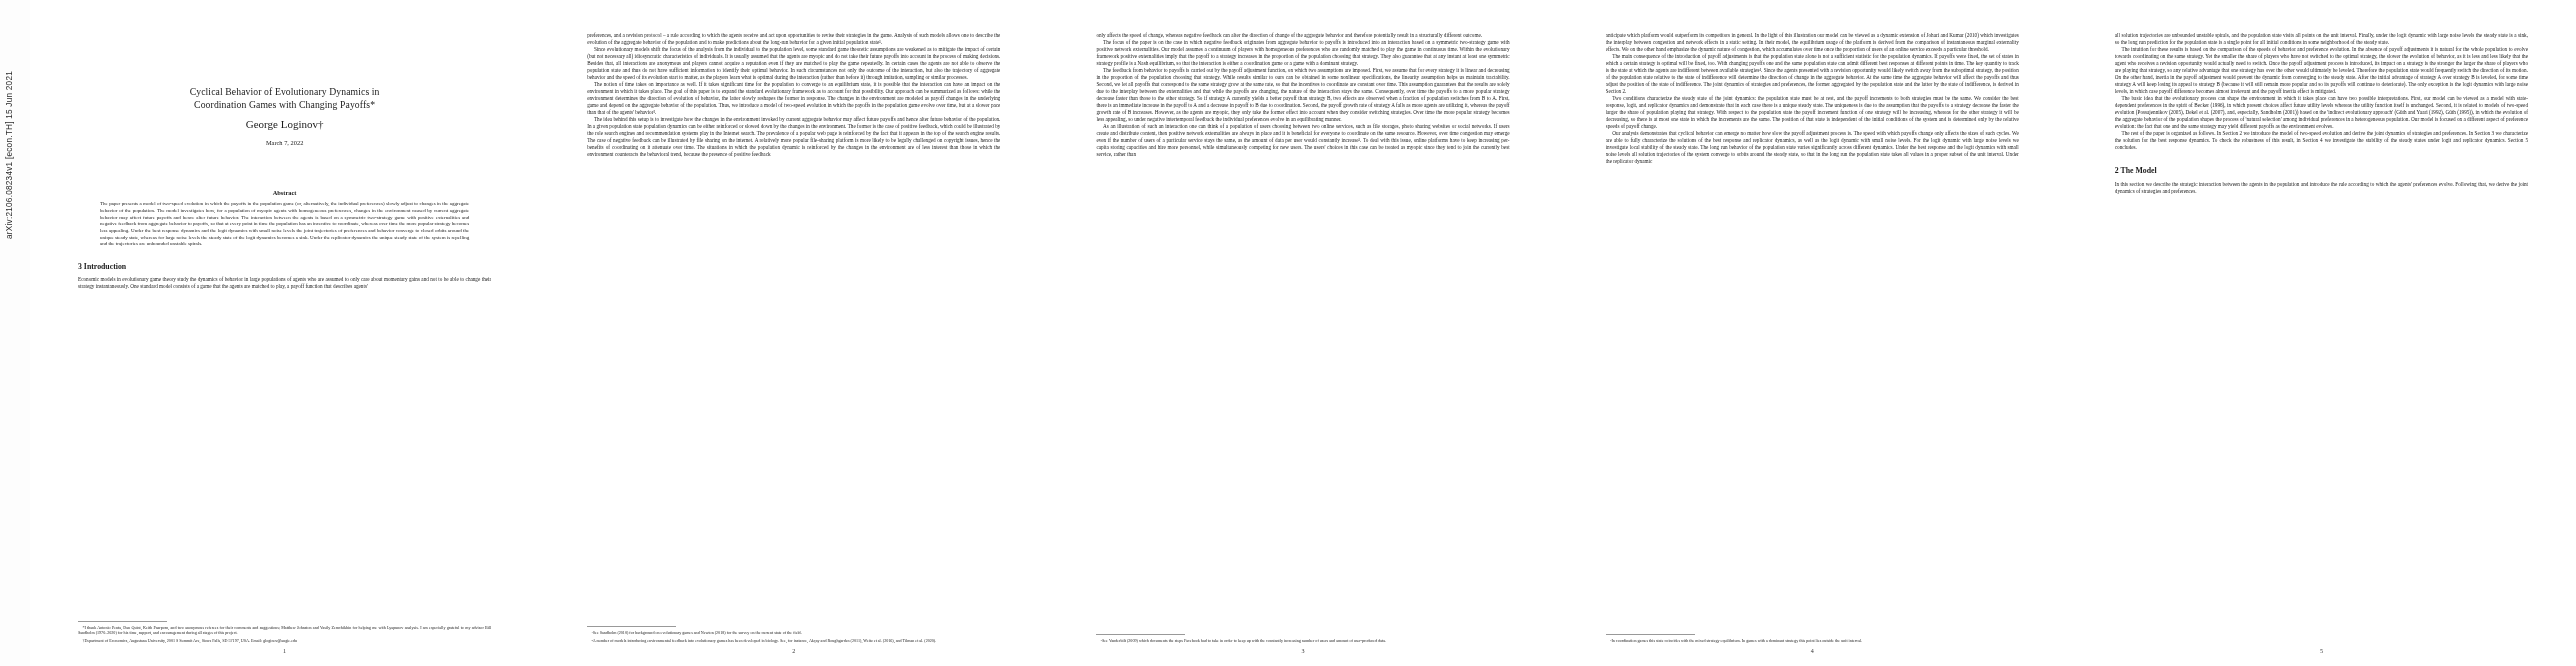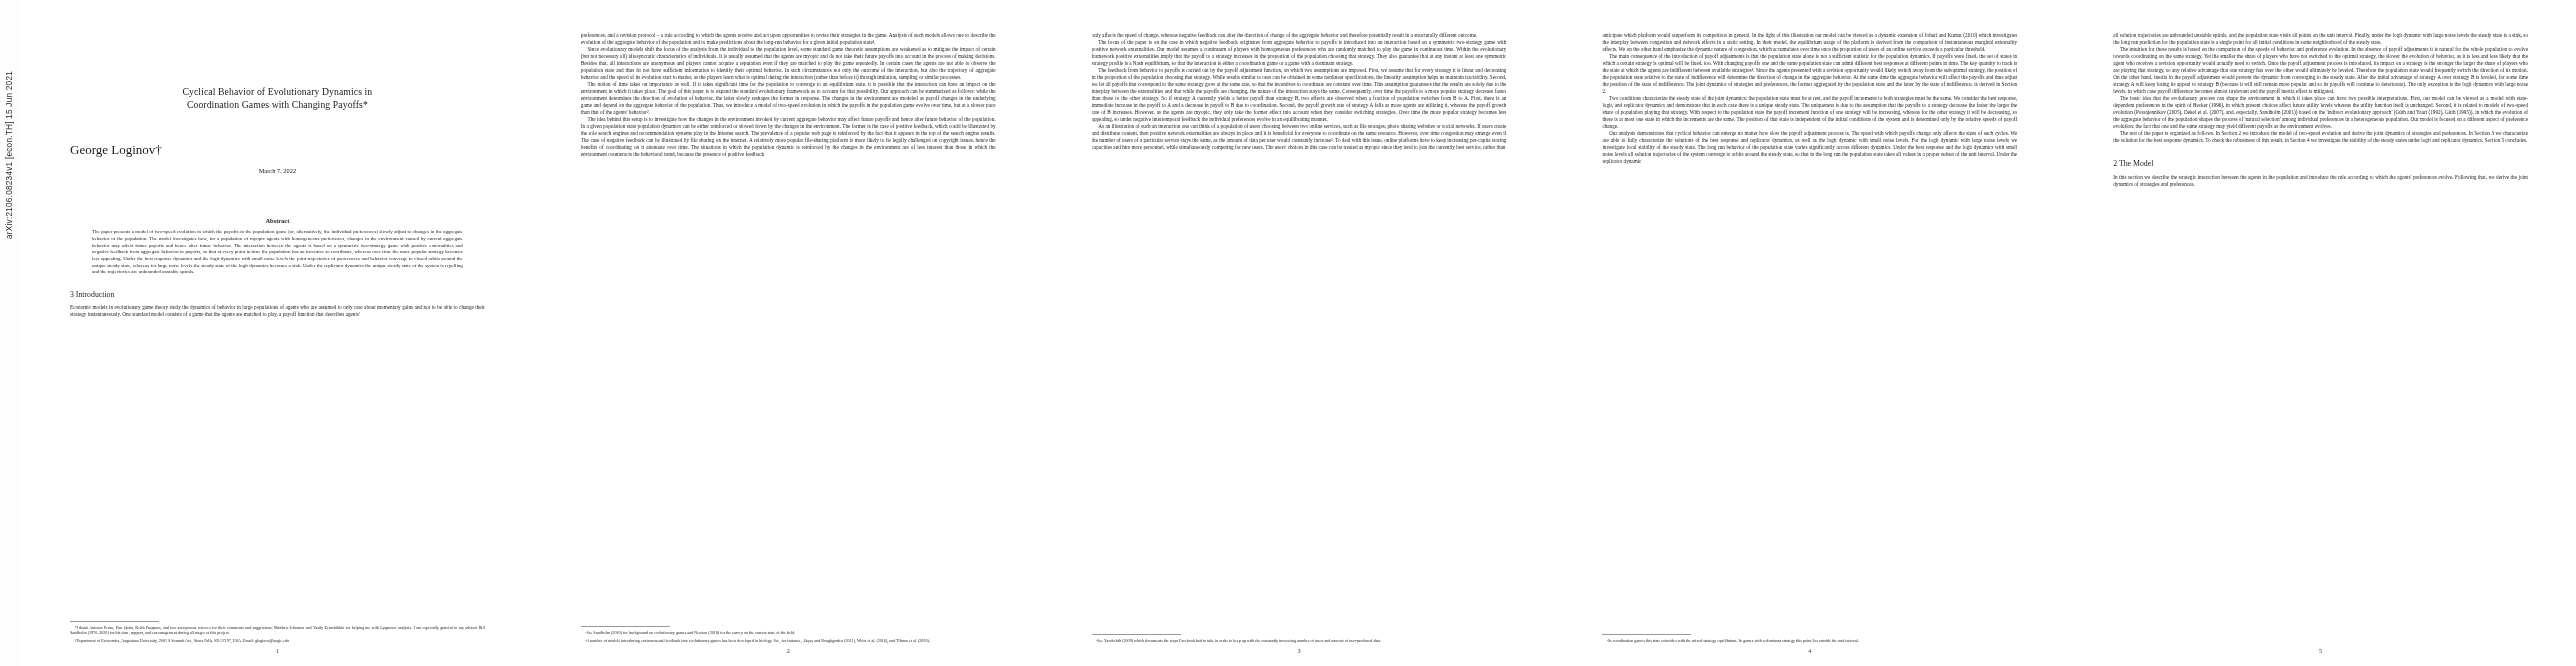--- a/index.html
+++ b/index.html
@@ -28,21 +28,21 @@
     transform: rotate(-90deg);
     transform-origin: left top;
     font-family: "Liberation Sans", sans-serif;
     font-size: 8.3px;
     letter-spacing: 0.2px;
     color: #2b2b2b;
     white-space: nowrap;
   }
   .pages {
     position: absolute;
-    left: 22px;
+    left: 30px;
     top: 0;
     right: 0;
     height: 667px;
     display: flex;
     flex-direction: row;
   }
   .page {
     position: relative;
     width: 515px;
     height: 667px;
@@ -69,23 +69,23 @@
   .title {
     text-align: center;
     font-size: 9.7px;
     line-height: 1.38;
     font-weight: 400;
     margin: 53px 0 0 0;
     letter-spacing: 0.1px;
   }
   .title-line2 { display:block;font-family:Liberation Serif, serif; }
   .author {
-    text-align: left;
-    font-size: 13px;
-    margin-top: 30px;
+    text-align: center;
+    font-size: 11px;
+    margin-top: 6px;
   }
   .date {
     text-align: center;
     font-size: 6.4px;
     margin-top: 9px;
   }
   .abstract-head {
     text-align: center;
     font-size: 6.4px;
     font-weight: bold;
@@ -93,21 +93,21 @@
   }
   .abstract-body {
     margin: 5.6px 22px 0 22px;
     font-size: 5px;
     line-height: 1.33;
     text-align: justify;
     hyphens: auto;
   }
   .section-head {
     font-size: 7.8px;
-    font-weight: normal;
+    font-weight: bold;
     margin: 14.5px 0 4.4px 0;
   }
   .body-col {
     font-size: 5.2px;
     line-height: 1.35;
     text-align: justify;
     hyphens: auto;
   }
   .body-col p {
     margin: 0;

